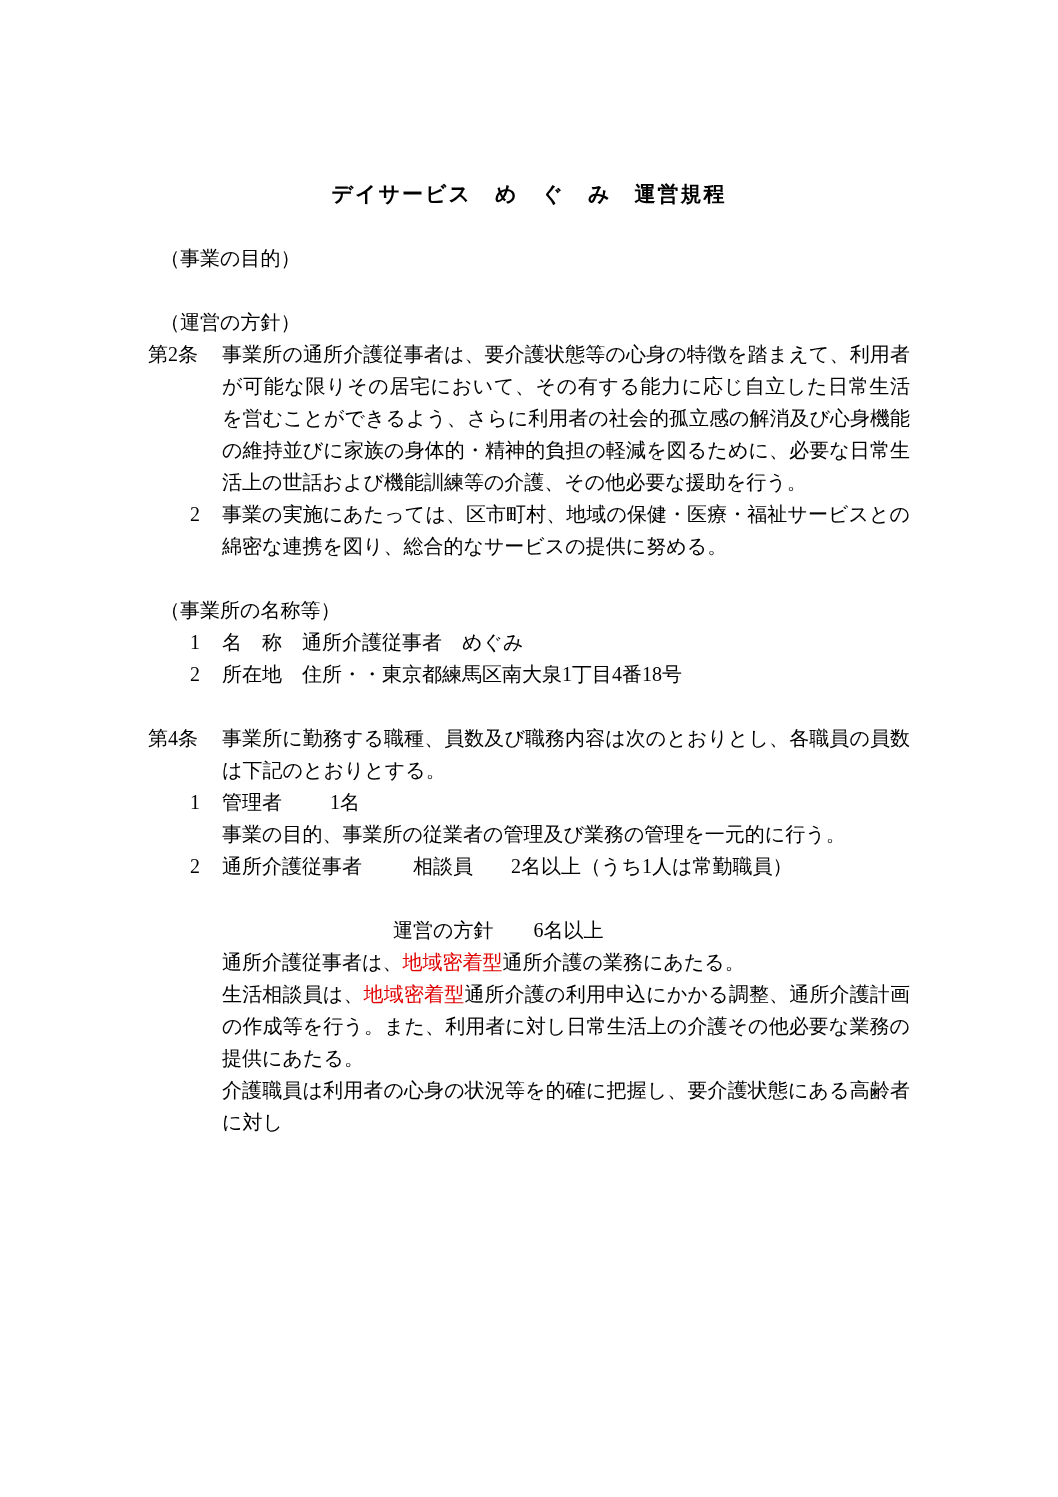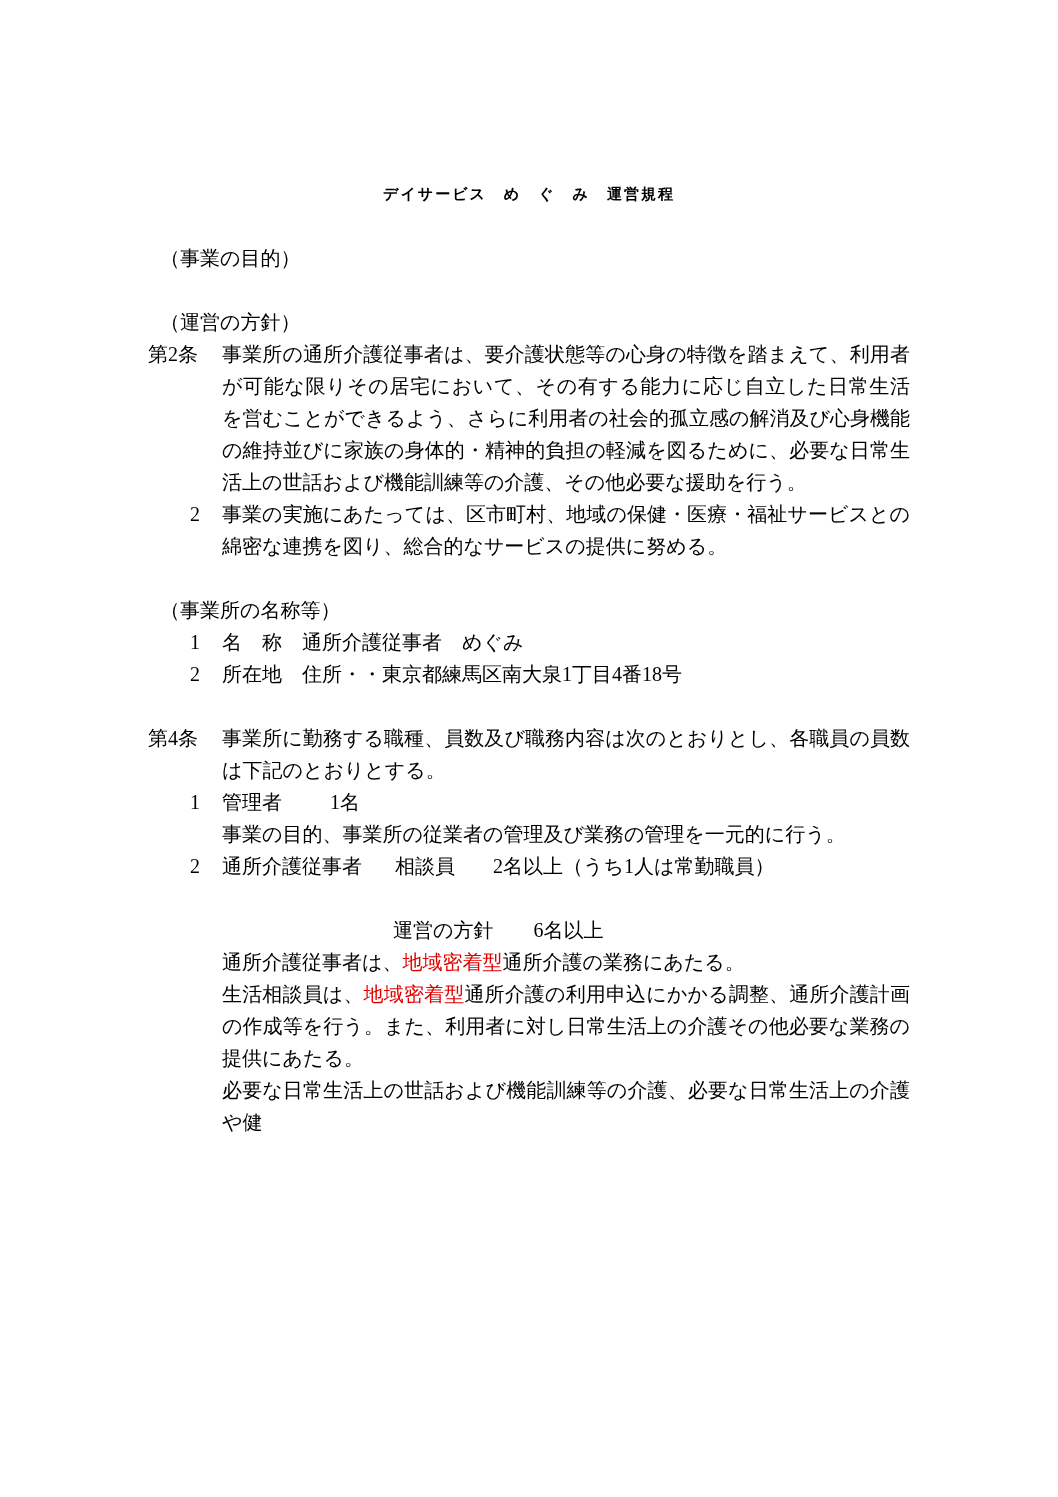--- a/index.html
+++ b/index.html
@@ -17,35 +17,35 @@
     position:absolute;
     left:148px;
     top:178px;
     width:762px;
     line-height:32px;
   }
   .doc-title{
     text-align:center;
     font-family:"Liberation Sans","DejaVu Sans",sans-serif;
     font-weight:bold;
-    font-size:15px;
+    font-size:21px;
     letter-spacing:2px;
   }
   .blank{height:32px;}
   .sec-heading{padding-left:12px;}
   .article{display:flex;}
   .art-label{width:74px;flex:none;}
   .art-body{flex:1;text-align:justify;text-justify:inter-character;}
   .sub{display:flex;}
   .sub-num{width:32px;margin-left:42px;flex:none;}
   .sub-body{flex:1;text-align:justify;text-justify:inter-character;}
   .desc{margin-left:74px;text-align:justify;text-justify:inter-character;}
   .red{color:#e00000;}
   .gap-count1{margin-left:48px;}
-  .gap-sub{margin-left:33px;}
+  .gap-sub{margin-left:51px;}
   .gap-count2{margin-left:38px;}
   .gap-count3{margin-left:40px;text-align:center;}
   .col-indent{margin-left:245px;}
 </style>
 </head>
 <body>
 
 <div class="page">
   <div class="content">
 
@@ -87,16 +87,16 @@
     </div>
     <div class="desc">事業の目的、事業所の従業者の管理及び業務の管理を一元的に行う。</div>
     <div class="sub">
       <span class="sub-num">2</span>
       <div class="sub-body"><span>通所介護従事者</span><span class="gap-sub">相談員</span><span class="gap-count2">2名以上（うち1人は常勤職員）</span></div>
     </div>
     <div class="blank"></div>
     <div><span class="col-indent">運営の方針</span><span class="gap-count3">6名以上</span></div>
     <div class="desc"><span>通所介護従事者は、</span><span class="red">地域密着型</span><span>通所介護の業務にあたる。</span></div>
     <div class="desc"><span>生活相談員は、</span><span class="red">地域密着型</span><span>通所介護の利用申込にかかる調整、通所介護計画の作成等を行う。また、利用者に対し日常生活上の介護その他必要な業務の提供にあたる。</span></div>
-    <div class="desc">必要な日常生活上の世話および機能訓練等の介護、必要な日常生活上の介護や健</div>
+    <div class="desc">介護職員は利用者の心身の状況等を的確に把握し、要介護状態にある高齢者に対し</div>
 
   </div>
 </div>
 
 </body></html>

